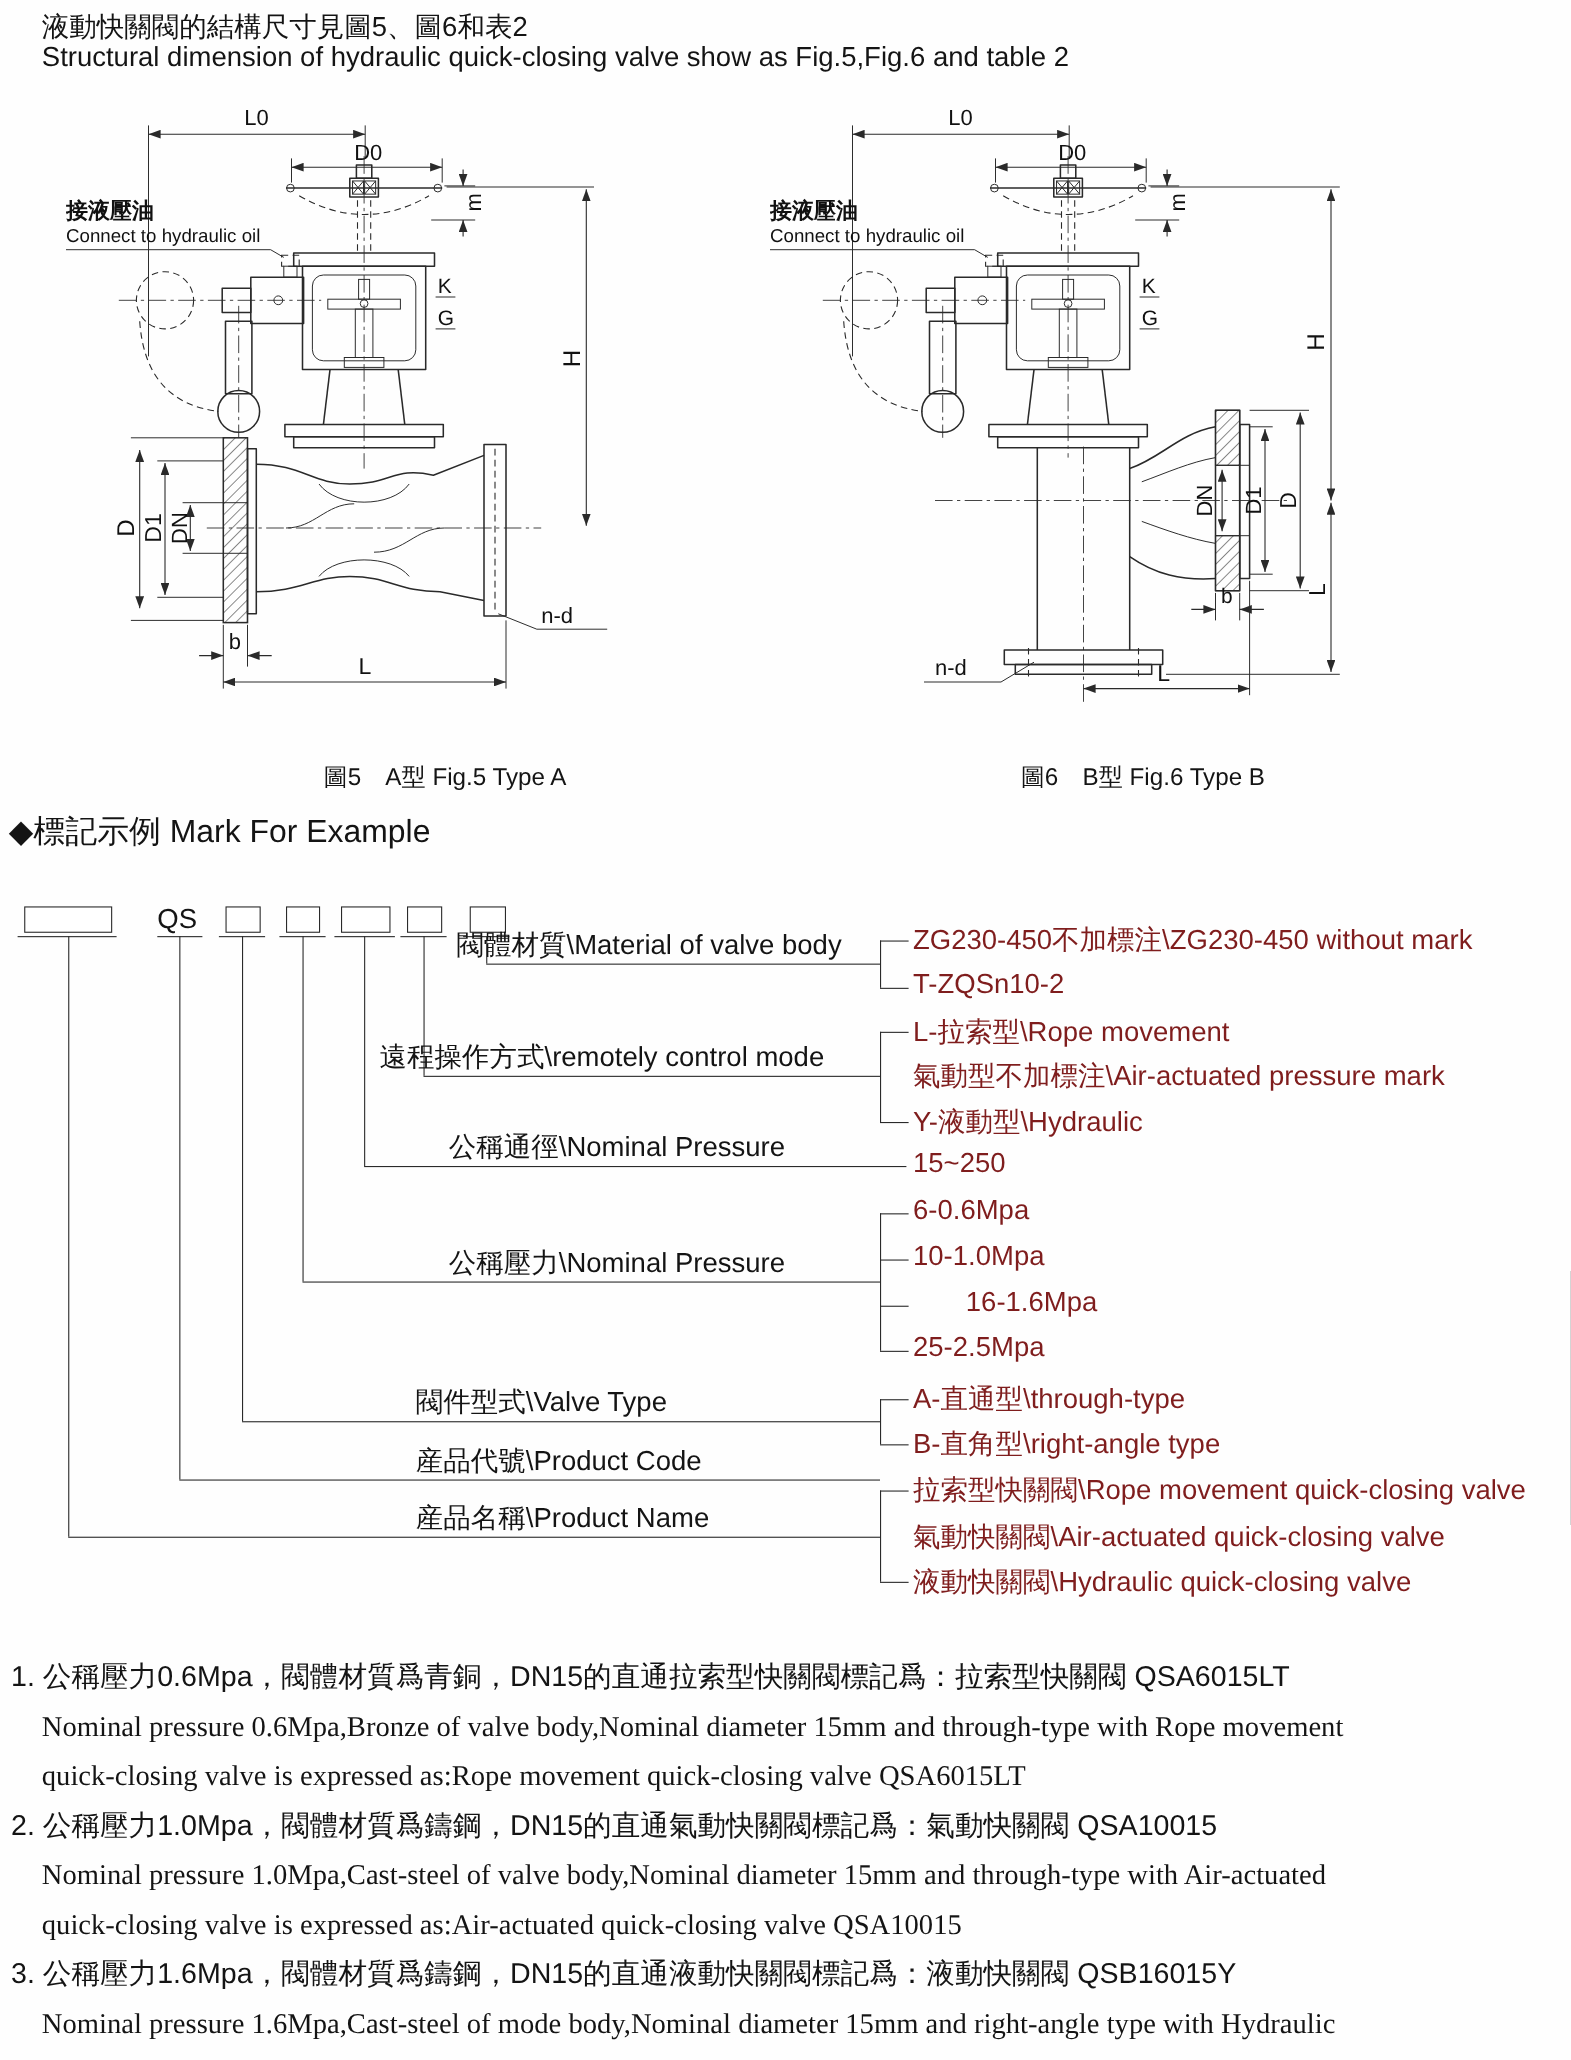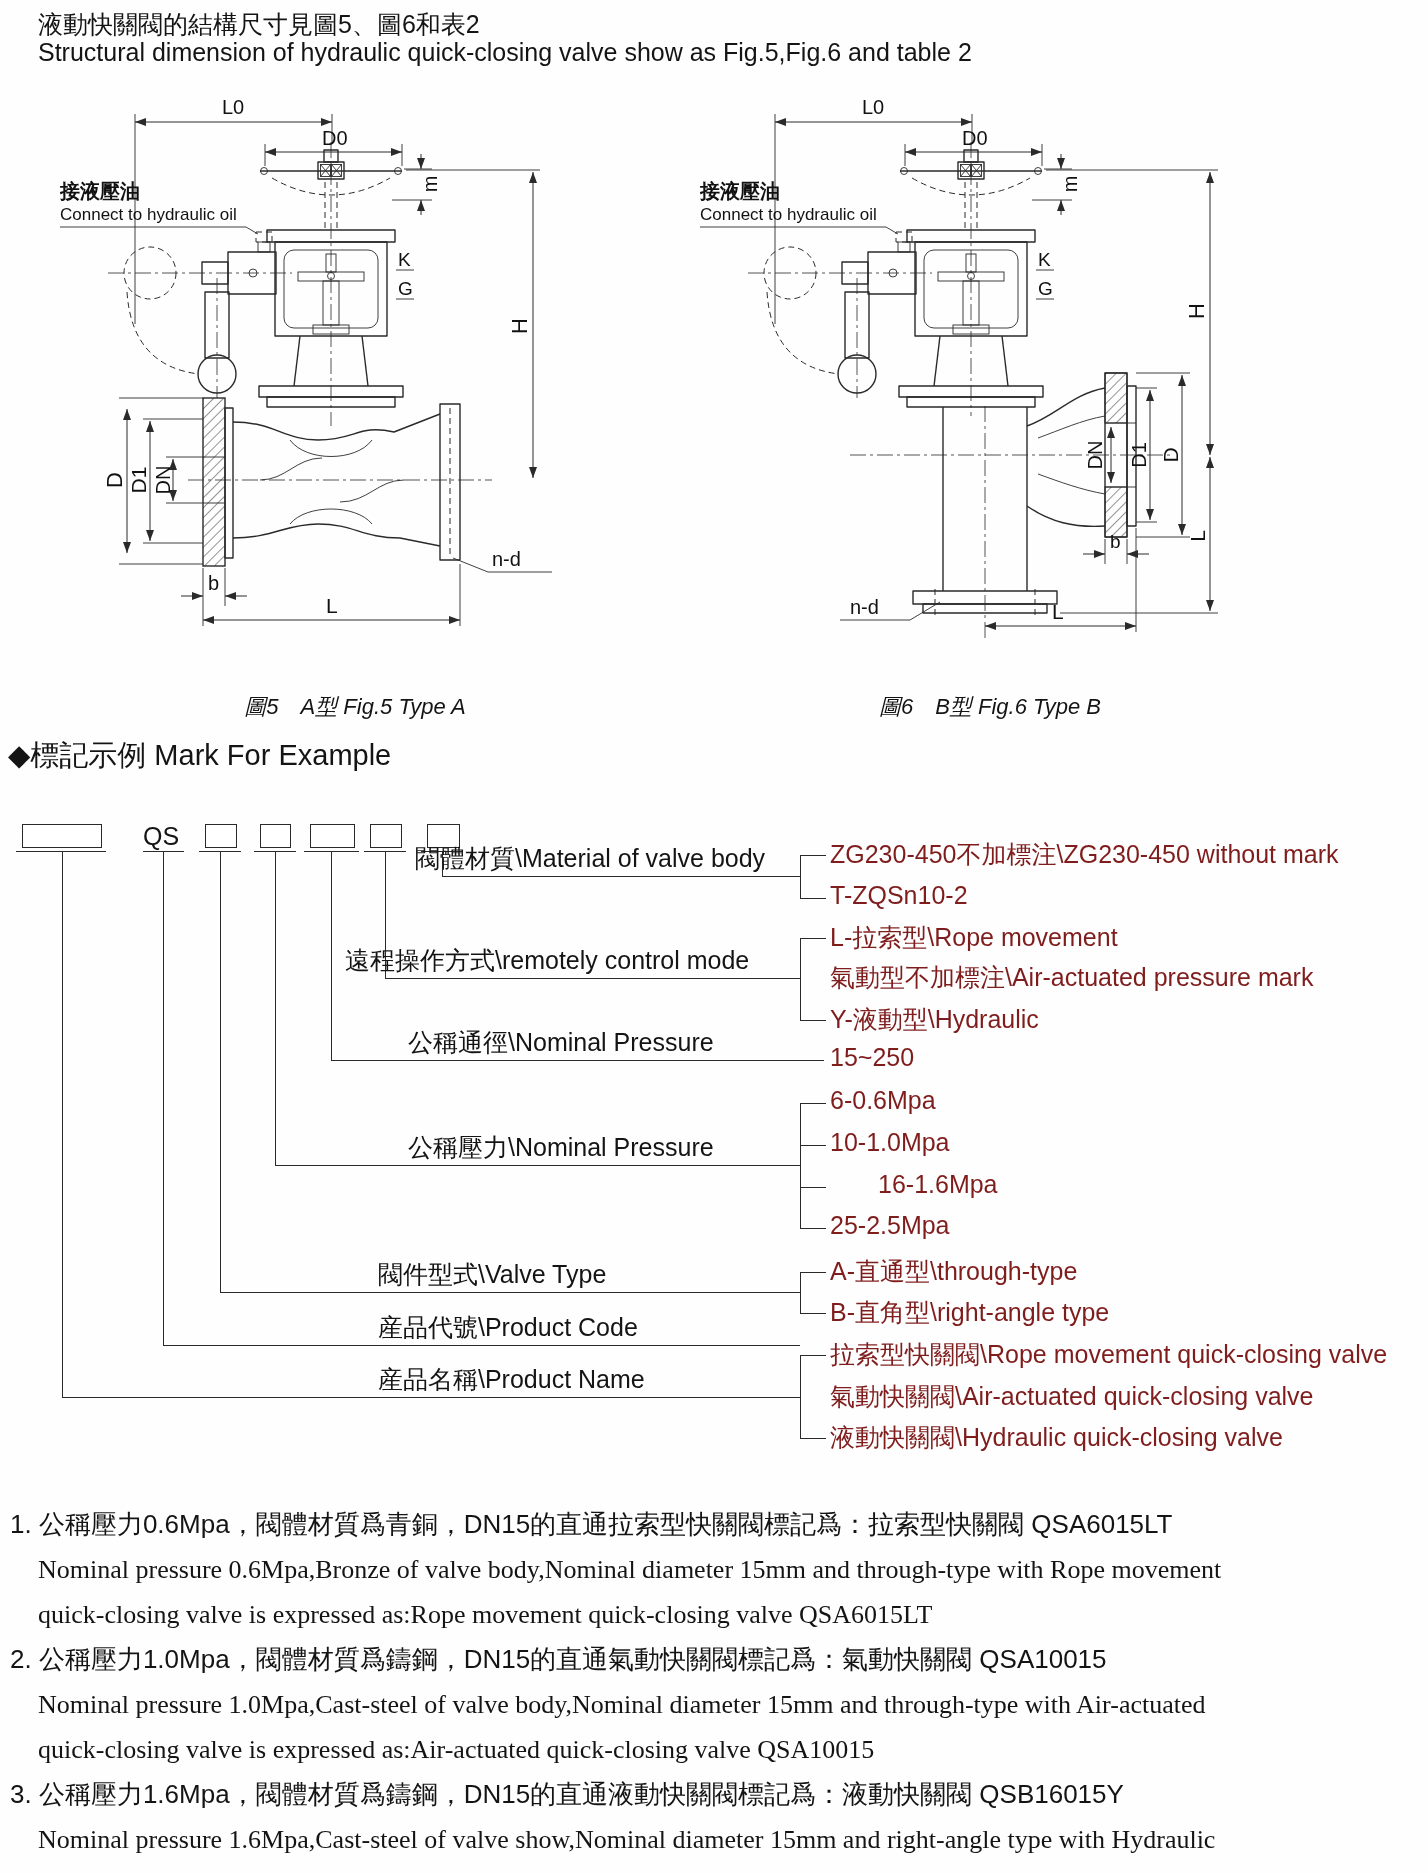--- a/index.html
+++ b/index.html
@@ -6,21 +6,21 @@
   .page{position:relative;width:1428px;height:1873px;background:#fefefe;overflow:hidden;
         font-family:"Liberation Sans","DejaVu Sans",sans-serif;color:#141414;}
   .abs{position:absolute;}
   
   .hl{position:absolute;height:0;border-top:1.5px solid #2a2a2a;}
   .vl{position:absolute;width:0;border-left:1.5px solid #2a2a2a;}
   .box{position:absolute;height:22px;border:1.6px solid #2a2a2a;background:#fff;}
   .mlabel{position:absolute;font-size:25px;white-space:nowrap;color:#141414;}
   .mopt{position:absolute;left:830px;font-size:25px;white-space:nowrap;color:#7f1d1d;}
   .title-line{position:absolute;left:38px;font-size:25px;white-space:nowrap;}
-  .caption{position:absolute;top:692px;width:320px;text-align:center;font-size:22px;white-space:nowrap;font-style:italic;}
+  .caption{position:absolute;top:692px;width:320px;text-align:right;font-size:22px;white-space:nowrap;}
   .note-zh{font-size:26px;line-height:45px;white-space:nowrap;}
   .note-en{font-size:26px;line-height:45px;padding-left:28px;white-space:nowrap;font-family:Liberation Serif, serif;}
   
   svg text{fill:#111;font-family:"Liberation Sans","DejaVu Sans",sans-serif;}
   .ln{fill:none;stroke:#2a2a2a;stroke-width:1.4;stroke-linejoin:round;}
   .th{fill:none;stroke:#2a2a2a;stroke-width:0.9;}
   .dim{fill:none;stroke:#2a2a2a;stroke-width:1;}
   .cl{fill:none;stroke:#2a2a2a;stroke-width:0.8;stroke-dasharray:16 4 3 4;}
   .dash{fill:none;stroke:#2a2a2a;stroke-width:1;stroke-dasharray:6 4;}
   .dt{font-size:20px;}
@@ -367,17 +367,17 @@
   </div>
 
   <div class="abs" style="left:10px;top:1502px;width:1410px;">
     <div class="note-zh">1. 公稱壓力0.6Mpa，閥體材質爲青銅，DN15的直通拉索型快關閥標記爲：拉索型快關閥  QSA6015LT</div>
     <div class="note-en">Nominal pressure 0.6Mpa,Bronze of valve body,Nominal diameter 15mm and through-type with Rope movement</div>
     <div class="note-en">quick-closing valve is expressed as:Rope movement quick-closing valve QSA6015LT</div>
     <div class="note-zh">2. 公稱壓力1.0Mpa，閥體材質爲鑄鋼，DN15的直通氣動快關閥標記爲：氣動快關閥  QSA10015</div>
     <div class="note-en">Nominal pressure 1.0Mpa,Cast-steel of valve body,Nominal diameter 15mm and through-type with Air-actuated</div>
     <div class="note-en">quick-closing valve is expressed as:Air-actuated quick-closing valve QSA10015</div>
     <div class="note-zh">3. 公稱壓力1.6Mpa，閥體材質爲鑄鋼，DN15的直通液動快關閥標記爲：液動快關閥  QSB16015Y</div>
-    <div class="note-en">Nominal pressure 1.6Mpa,Cast-steel of valve show,Nominal diameter 15mm and right-angle type with Hydraulic</div>
+    <div class="note-en">Nominal pressure 1.6Mpa,Cast-steel of mode body,Nominal diameter 15mm and right-angle type with Hydraulic</div>
     <div class="note-en">quick-closing valve is expressed as: Hydraulic quick-closing valve QSB16015Y</div>
   </div>
 
 </div>
 
 </body></html>

